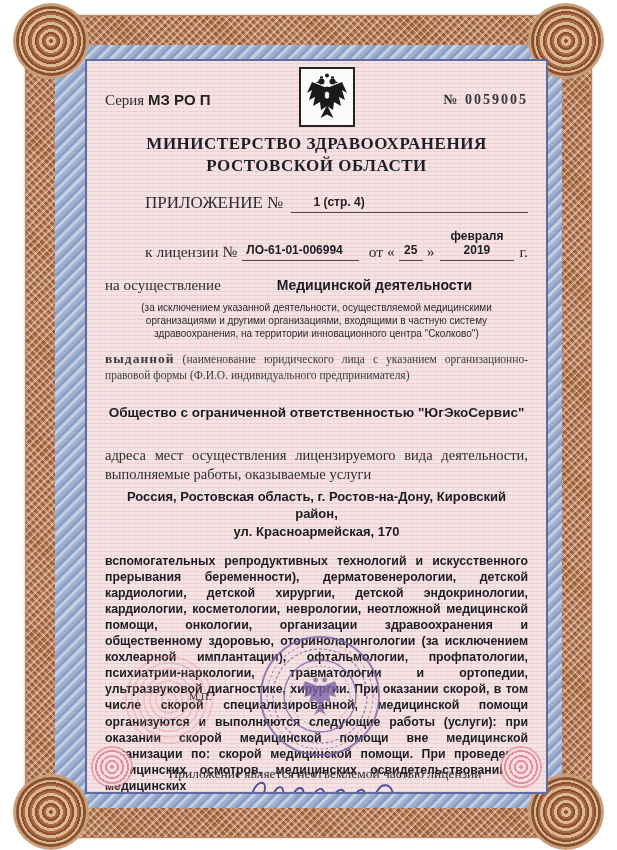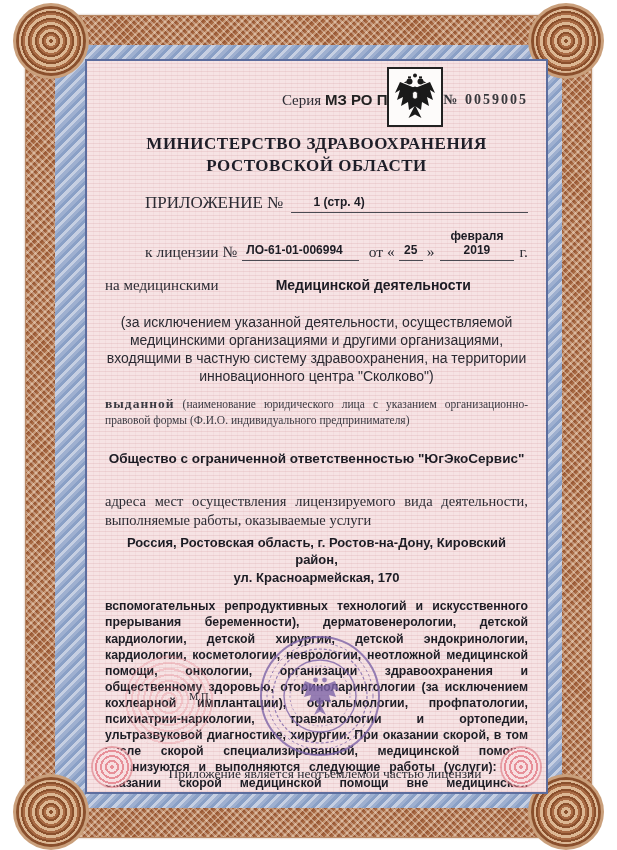--- a/index.html
+++ b/index.html
@@ -40,42 +40,42 @@
   
   .rosette{
     position:absolute;width:64px;height:64px;border-radius:50%;
     background:repeating-radial-gradient(circle, #8a4f2c 0 2px, #dcb793 2px 5px, #a86a44 5px 7px);
     box-shadow:0 0 0 3px #8a4f2c, 0 0 0 6px #caa07c;
   }
   .rosette.tl{top:-6px;left:-6px}.rosette.tr{top:-6px;right:-6px}
   .rosette.bl{bottom:-6px;left:-6px}.rosette.br{bottom:-6px;right:-6px}
 
   
-  .hdr{display:flex;align-items:center;justify-content:flex-end;height:62px;}
+  .hdr{display:flex;align-items:center;justify-content:space-between;height:62px;}
   .series{font-size:15px;color:#2c2c34;}
   .series b{font-family:"Liberation Sans",sans-serif;font-weight:bold;color:#222;}
   .emblem-box{width:52px;height:56px;border:2px solid #222;background:#fdfbfa;
     display:flex;align-items:center;justify-content:center;margin-top:-6px;}
   .doc-number{font-family:Liberation Serif, serif;font-weight:bold;font-size:14px;
     letter-spacing:2px;color:#38383c;}
   .title{font-size:17px;font-weight:bold;text-align:center;color:#1e1e28;
     letter-spacing:.5px;line-height:1.28;margin-top:2px;}
 
   
   .row{display:flex;align-items:flex-end;color:#2c2c34;margin-left:40px;}
   .blank{border-bottom:1.4px solid #4a4a52;text-align:center;min-height:14px;}
   .fill{font-family:"Liberation Sans",sans-serif;font-weight:bold;font-size:12px;
     color:#1c1c24;display:inline-block;transform:translateY(-2px);}
   .lbl-serif{font-size:17px;white-space:nowrap;}
   .lbl-serif2{font-size:15.5px;white-space:nowrap;}
 
   .act-name{font-family:"Liberation Sans",sans-serif;font-weight:bold;font-size:14px;
     color:#1c1c24;text-align:center;}
-  .act-note{font-family:"Liberation Sans",sans-serif;font-size:14px;color:#2a2a32;
-    text-align:center;line-height:1.3;margin-top:19px;}
+  .act-note{font-family:"Liberation Sans",sans-serif;font-size:10px;color:#2a2a32;
+    text-align:center;line-height:1.3;margin-top:7px;}
   .issued-note{font-size:11.5px;color:#3a3a42;text-align:justify;line-height:1.35;margin:10px 0 0 0;}
   .issued-note .first{font-size:13.5px;font-weight:bold;letter-spacing:1px;}
   .org{font-family:"Liberation Sans",sans-serif;font-weight:bold;font-size:13.5px;
     color:#1c1c24;text-align:center;margin-top:22px;}
   .addr-lbl{font-size:14.5px;color:#2c2c34;text-align:justify;line-height:1.3;margin-top:26px;}
   .addr-val{font-family:"Liberation Sans",sans-serif;font-weight:bold;font-size:13px;
     color:#1c1c24;text-align:center;line-height:1.35;margin-top:4px;}
   .body-par{font-family:"Liberation Sans",sans-serif;font-weight:bold;font-size:12.3px;
     color:#1c1c24;text-align:justify;line-height:1.31;margin-top:12px;}
 
@@ -167,21 +167,21 @@
             <span class="fill">25</span>
           </span>
           <span class="lbl-serif2">»</span>
           <span class="blank" style="width:104px;margin:0 6px">
             <span class="fill">февраля 2019</span>
           </span>
           <span class="lbl-serif2">г.</span>
         </div>
 
         <div style="display:flex;align-items:flex-start;margin-top:16px">
-          <span style="font-size:15px;color:#2c2c34;white-space:nowrap">на медицинскими</span>
+          <span style="font-size:15px;color:#2c2c34;white-space:nowrap">на осуществление</span>
           <div class="act-name" style="flex:1">Медицинской деятельности</div>
         </div>
         <div class="act-note">(за исключением указанной деятельности, осуществляемой медицинскими организациями и другими организациями, входящими в частную систему здравоохранения, на территории инновационного центра "Сколково")</div>
 
         <p class="issued-note">
           <span class="first">выданной</span>
           <span>(наименование юридического лица с указанием организационно-правовой формы (Ф.И.О. индивидуального предпринимателя)</span>
         </p>
         <div class="org">Общество с ограниченной ответственностью "ЮгЭкоСервис"</div>
 

